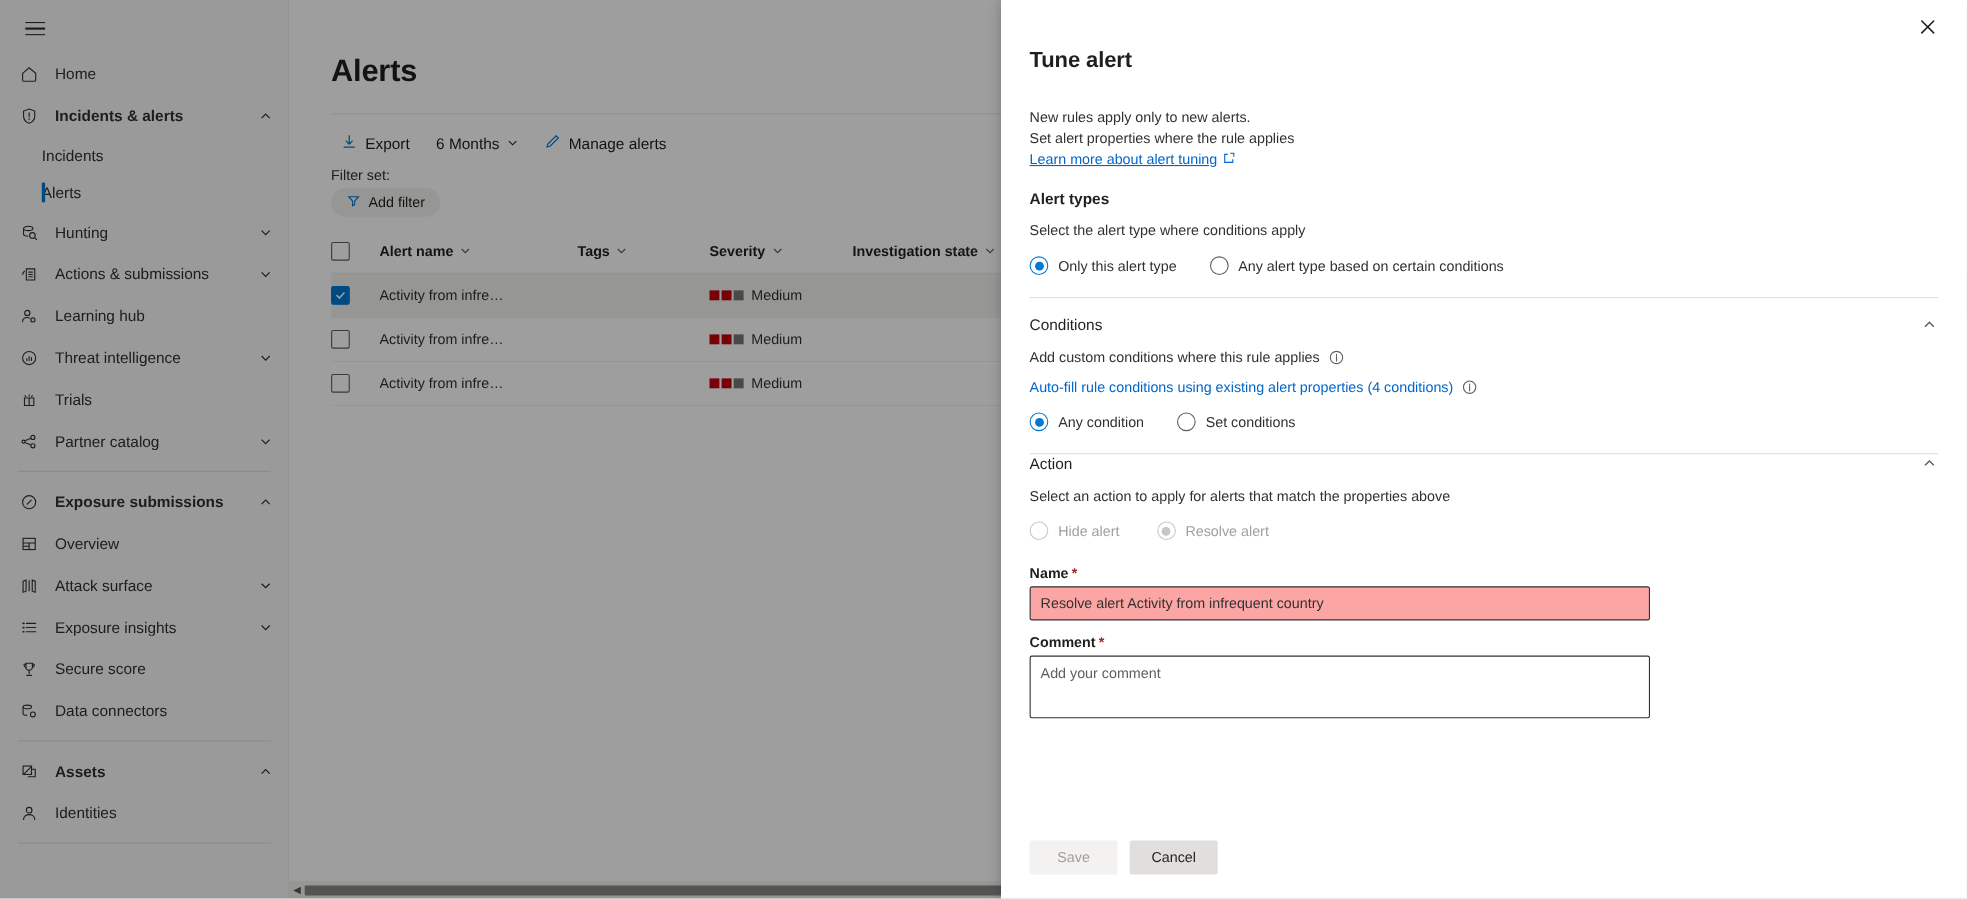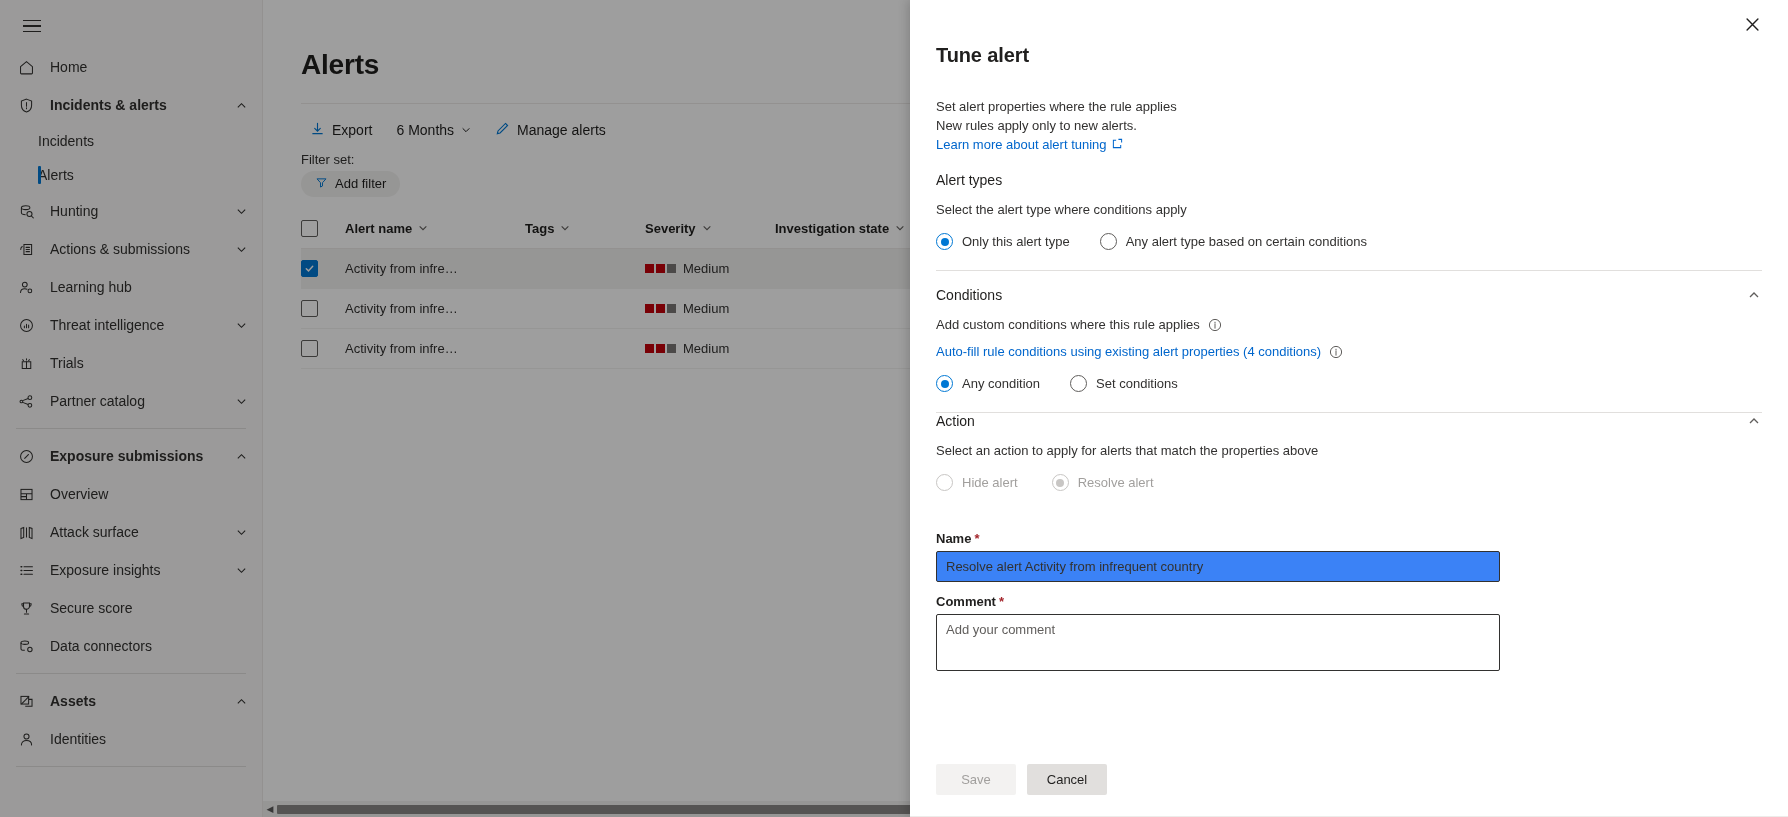--- a/index.html
+++ b/index.html
@@ -166,24 +166,24 @@
   .panel-body {
     flex: 1 1 auto; overflow:hidden;
     padding: 0 26px 0 26px;
   }
   .panel-title {
     font-size: 20px; font-weight: 700; color:#201f1e;
     padding: 44px 0 0 0; letter-spacing: -0.1px;
   }
   .desc { font-size: 13px; color:#323130; line-height: 19px; margin-top: 30px; }
   .link { color:#0066cc; font-size:13px; text-decoration:none; cursor:pointer; }
-  .link-ext { display:inline-flex; align-items:flex-start; gap:5px; }
+  .link-ext { display:inline-flex; align-items:flex-start; gap:5px;text-decoration:underline; }
   .link-ext svg { width:11px; height:11px; }
 
-  .sec-title { font-size:14px; font-weight:400; color:#201f1e; margin-top: 18px; }
+  .sec-title { font-size:14px; font-weight:700; color:#201f1e; margin-top: 18px; }
   .sec-head {
     display:flex; align-items:center; justify-content:space-between;
     margin-top: 0; cursor:pointer;
   }
   .sec-head .sec-title { margin: 0; font-weight:400; font-size:14px; color:#201f1e; }
   .sec-head .chev { width:16px; height:16px; display:flex; align-items:center; justify-content:center;}
   .sec-head .chev svg { width:12px; height:12px; color:#605e5c; }
   .hr { height:1px; background:#e1dfdd; margin-top: 20px; }
   .sub { font-size:13px; color:#323130; margin-top: 14px; display:flex; align-items:center; gap:8px;}
   .info { width:14px; height:14px; color:#605e5c; flex:0 0 14px; cursor:pointer;}
@@ -198,28 +198,28 @@
   }
   .rdot.on { border: 1px solid #0078d4; }
   .rdot.on::after { content:""; width:8px; height:8px; border-radius:50%; background:#0078d4; }
   .radio.disabled { color:#a19f9d; cursor:default; }
   .radio.disabled .rdot { border-color:#c8c6c4; }
   .radio.disabled .rdot.on { border-color:#c8c6c4; }
   .radio.disabled .rdot.on::after { background:#c8c6c4; }
 
   .field-label {
     font-size: 13px; color:#201f1e; font-weight:600;
-    margin-top: 40px; margin-bottom: 5px;
+    margin-top: 22px; margin-bottom: 5px;
   }
   .req { color:#a4262c; margin-left:3px; }
   .tinput {
     width: 564px; height: 31px;
     border: 1px solid #323130; border-radius: 2px;
     padding: 0 9px; font-size: 13px; color:#323130;
-    font-family:"Liberation Sans", sans-serif; background:#3b82f6; outline:none;
+    font-family:"Liberation Sans", sans-serif; background:#fca5a5; outline:none;
   }
   .tarea {
     width: 564px; height: 57px;
     border:1px solid #323130; border-radius:2px;
     padding: 7px 9px; font-size:13px; color:#323130;
     font-family:"Liberation Sans", sans-serif; resize:none; outline:none; background:#fff;
   }
   .tarea::placeholder { color:#605e5c; }
 
   .panel-footer {
@@ -636,22 +636,22 @@
     <button class="panel-close">
       <svg viewBox="0 0 12 12" fill="none" stroke="currentColor" stroke-width="1.3">
           <path d="M1 1l10 10M11 1L1 11" stroke-linecap="round"></path>
         </svg>
     </button>
 
     <div class="panel-body">
       <div class="panel-title">Tune alert</div>
 
       <div class="desc">
+        <div>New rules apply only to new alerts.</div>
         <div>Set alert properties where the rule applies</div>
-        <div>New rules apply only to new alerts.</div>
         <a class="link link-ext" href="#">
             <span>Learn more about alert tuning</span>
             <span><svg viewBox="0 0 12 12" fill="none" stroke="currentColor" stroke-width="1.1">
                 <path d="M4.5 2.5h-3v8h8v-3"></path>
                 <path d="M7 1.5h3.5V5"></path>
               </svg></span>
           </a>
       </div>
 
       

